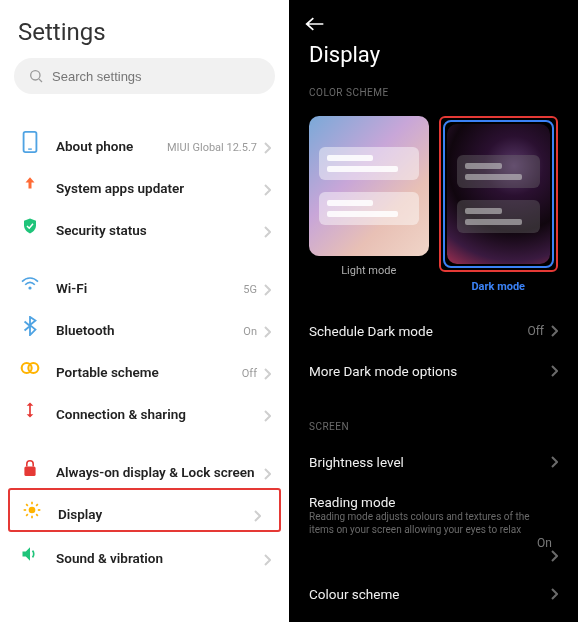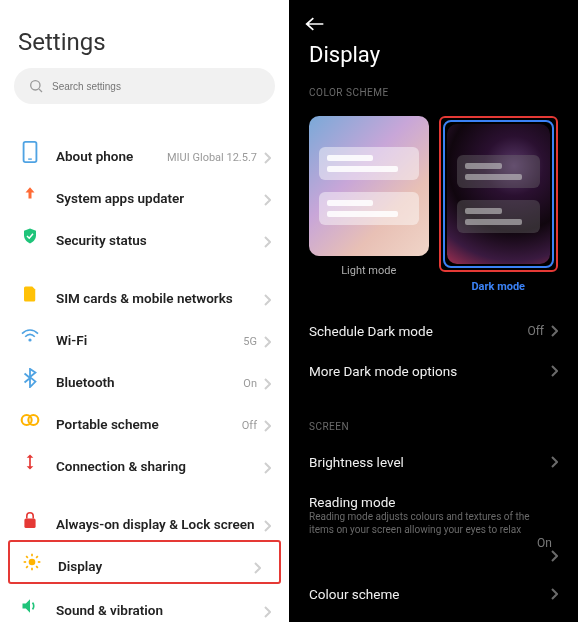--- a/index.html
+++ b/index.html
@@ -8,21 +8,21 @@
   width: 578px;
   height: 622px;
   display: flex;
   overflow: hidden;
   background: #fff;
 }
 .pane-left {
   width: 289px;
   height: 622px;
   background: #ffffff;
-  padding: 28px 0 0 0;
+  padding: 18px 0 0 0;
   overflow: hidden;
 }
 .pane-right {
   width: 289px;
   height: 622px;
   background: #000000;
   color: #fff;
   padding: 16px 0 0 0;
   overflow: hidden;
 }
@@ -40,21 +40,21 @@
   border-radius: 20px;
   height: 36px;
   display: flex;
   align-items: center;
   padding: 0 14px;
   color: #9a9a9a;
 }
 .search-bar .si { margin-right: 8px; display:flex; }
 .search-bar input {
   border: none; background: transparent; outline: none;
-  font-size: 10px; color: #0f766e; width: 100%;
+  font-size: 13px; color: #0f766e; width: 100%;
 }
 .group-gap { height: 16px; }
 .row {
   display: flex;
   align-items: flex-end;
   padding: 8px 18px;
   min-height: 42px;
   position: relative;
 }
 .row .icon {
@@ -252,33 +252,20 @@
     <span class="label">Security status</span>
     <span class="chev">
         <svg width="8" height="12" viewBox="0 0 8 12">
           <path d="M2 1l5 5-5 5" fill="none" stroke="#cfcfcf" stroke-width="2"></path>
         </svg>
       </span>
   </div>
 
   <div class="group-gap"></div>
 
-  <div class="row">
-    <span class="icon">
-      <svg width="18" height="20" viewBox="0 0 24 24">
-          <path d="M6 2h9l4 4v14a2 2 0 0 1-2 2H6a2 2 0 0 1-2-2V4a2 2 0 0 1 2-2z" fill="#ffc107"></path>
-        </svg>
-    </span>
-    <span class="label">SIM cards &amp; mobile networks</span>
-    <span class="chev">
-        <svg width="8" height="12" viewBox="0 0 8 12">
-          <path d="M2 1l5 5-5 5" fill="none" stroke="#cfcfcf" stroke-width="2"></path>
-        </svg>
-      </span>
-  </div>
 
   <div class="row">
     <span class="icon">
       <svg width="20" height="16" viewBox="0 0 24 20">
           <path d="M2 7c6-6 14-6 20 0" fill="none" stroke="#4fa3e3" stroke-width="2"></path>
           <path d="M6 11c4-4 8-4 12 0" fill="none" stroke="#4fa3e3" stroke-width="2"></path>
           <circle cx="12" cy="15" r="2" fill="#4fa3e3"></circle>
         </svg>
     </span>
     <span class="label">Wi-Fi</span>

